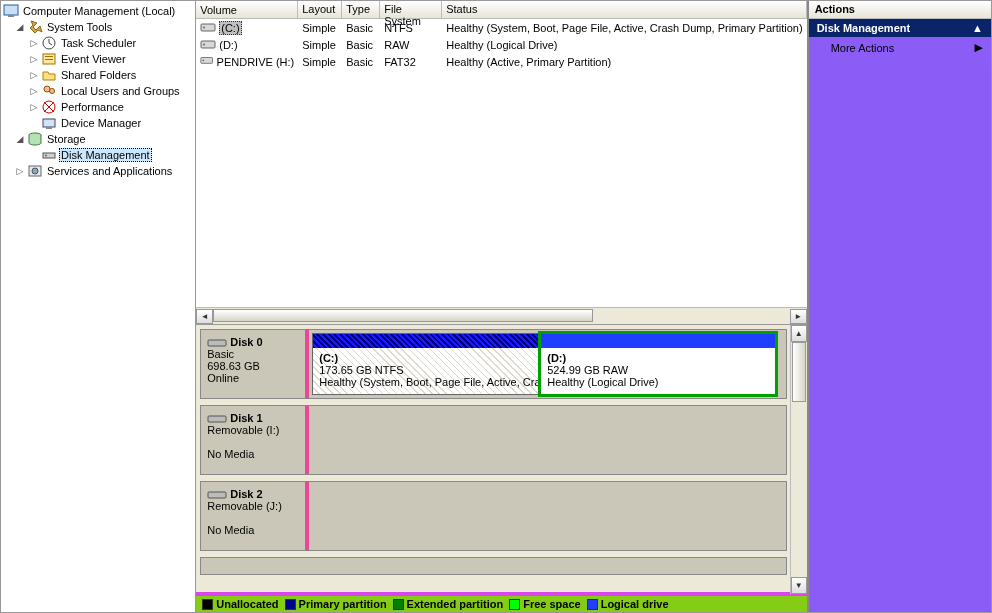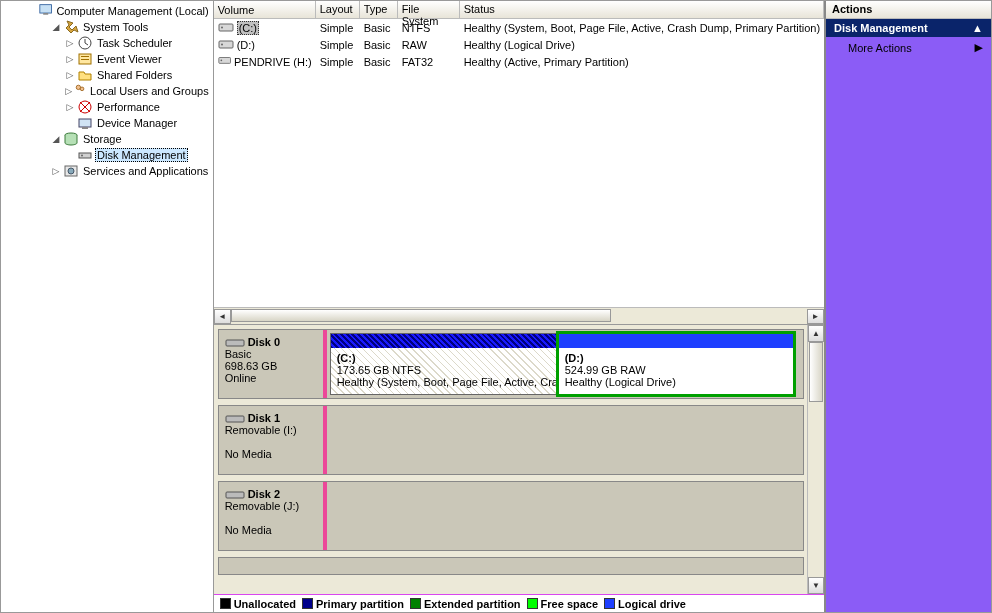--- a/index.html
+++ b/index.html
@@ -12,21 +12,20 @@
   overflow: hidden;
   display: flex;
   border: 1px solid #999;
 }
 .left-panel {
   width: 198px;
   border-right: 1px solid #999;
   background: #fff;
   padding: 2px 0;
   overflow: hidden;
-  margin-left: 36px;
 }
 .tree { list-style: none; }
 .tree li { white-space: nowrap; }
 .tree-row {
   display: flex;
   align-items: center;
   height: 16px;
   padding: 0 2px;
   cursor: default;
 }
@@ -190,22 +189,22 @@
   font-size:11px;
   flex:1;
   overflow:hidden;
   white-space:nowrap;
 }
 .part-body.hatched{
   background:repeating-linear-gradient(45deg,#fff,#fff 4px,#dcd9ca 4px,#dcd9ca 5px);
 }
 .legend {
   height:18px;
-  background:#ffffff;
-  border-top:1px solid #d946ef;
+  background:#84cc16;
+  border-top:4px solid #d946ef;
   display:flex;
   align-items:center;
   padding:8px 6px;
   gap:6px;
   font-size:11px;
 }
 .legend-item{display:flex;align-items:center;gap:3px;}
 .swatch{width:11px;height:11px;border:1px solid #333;}
 .sw-unalloc{background:#000;}
 .sw-primary{background:#00008b;}

